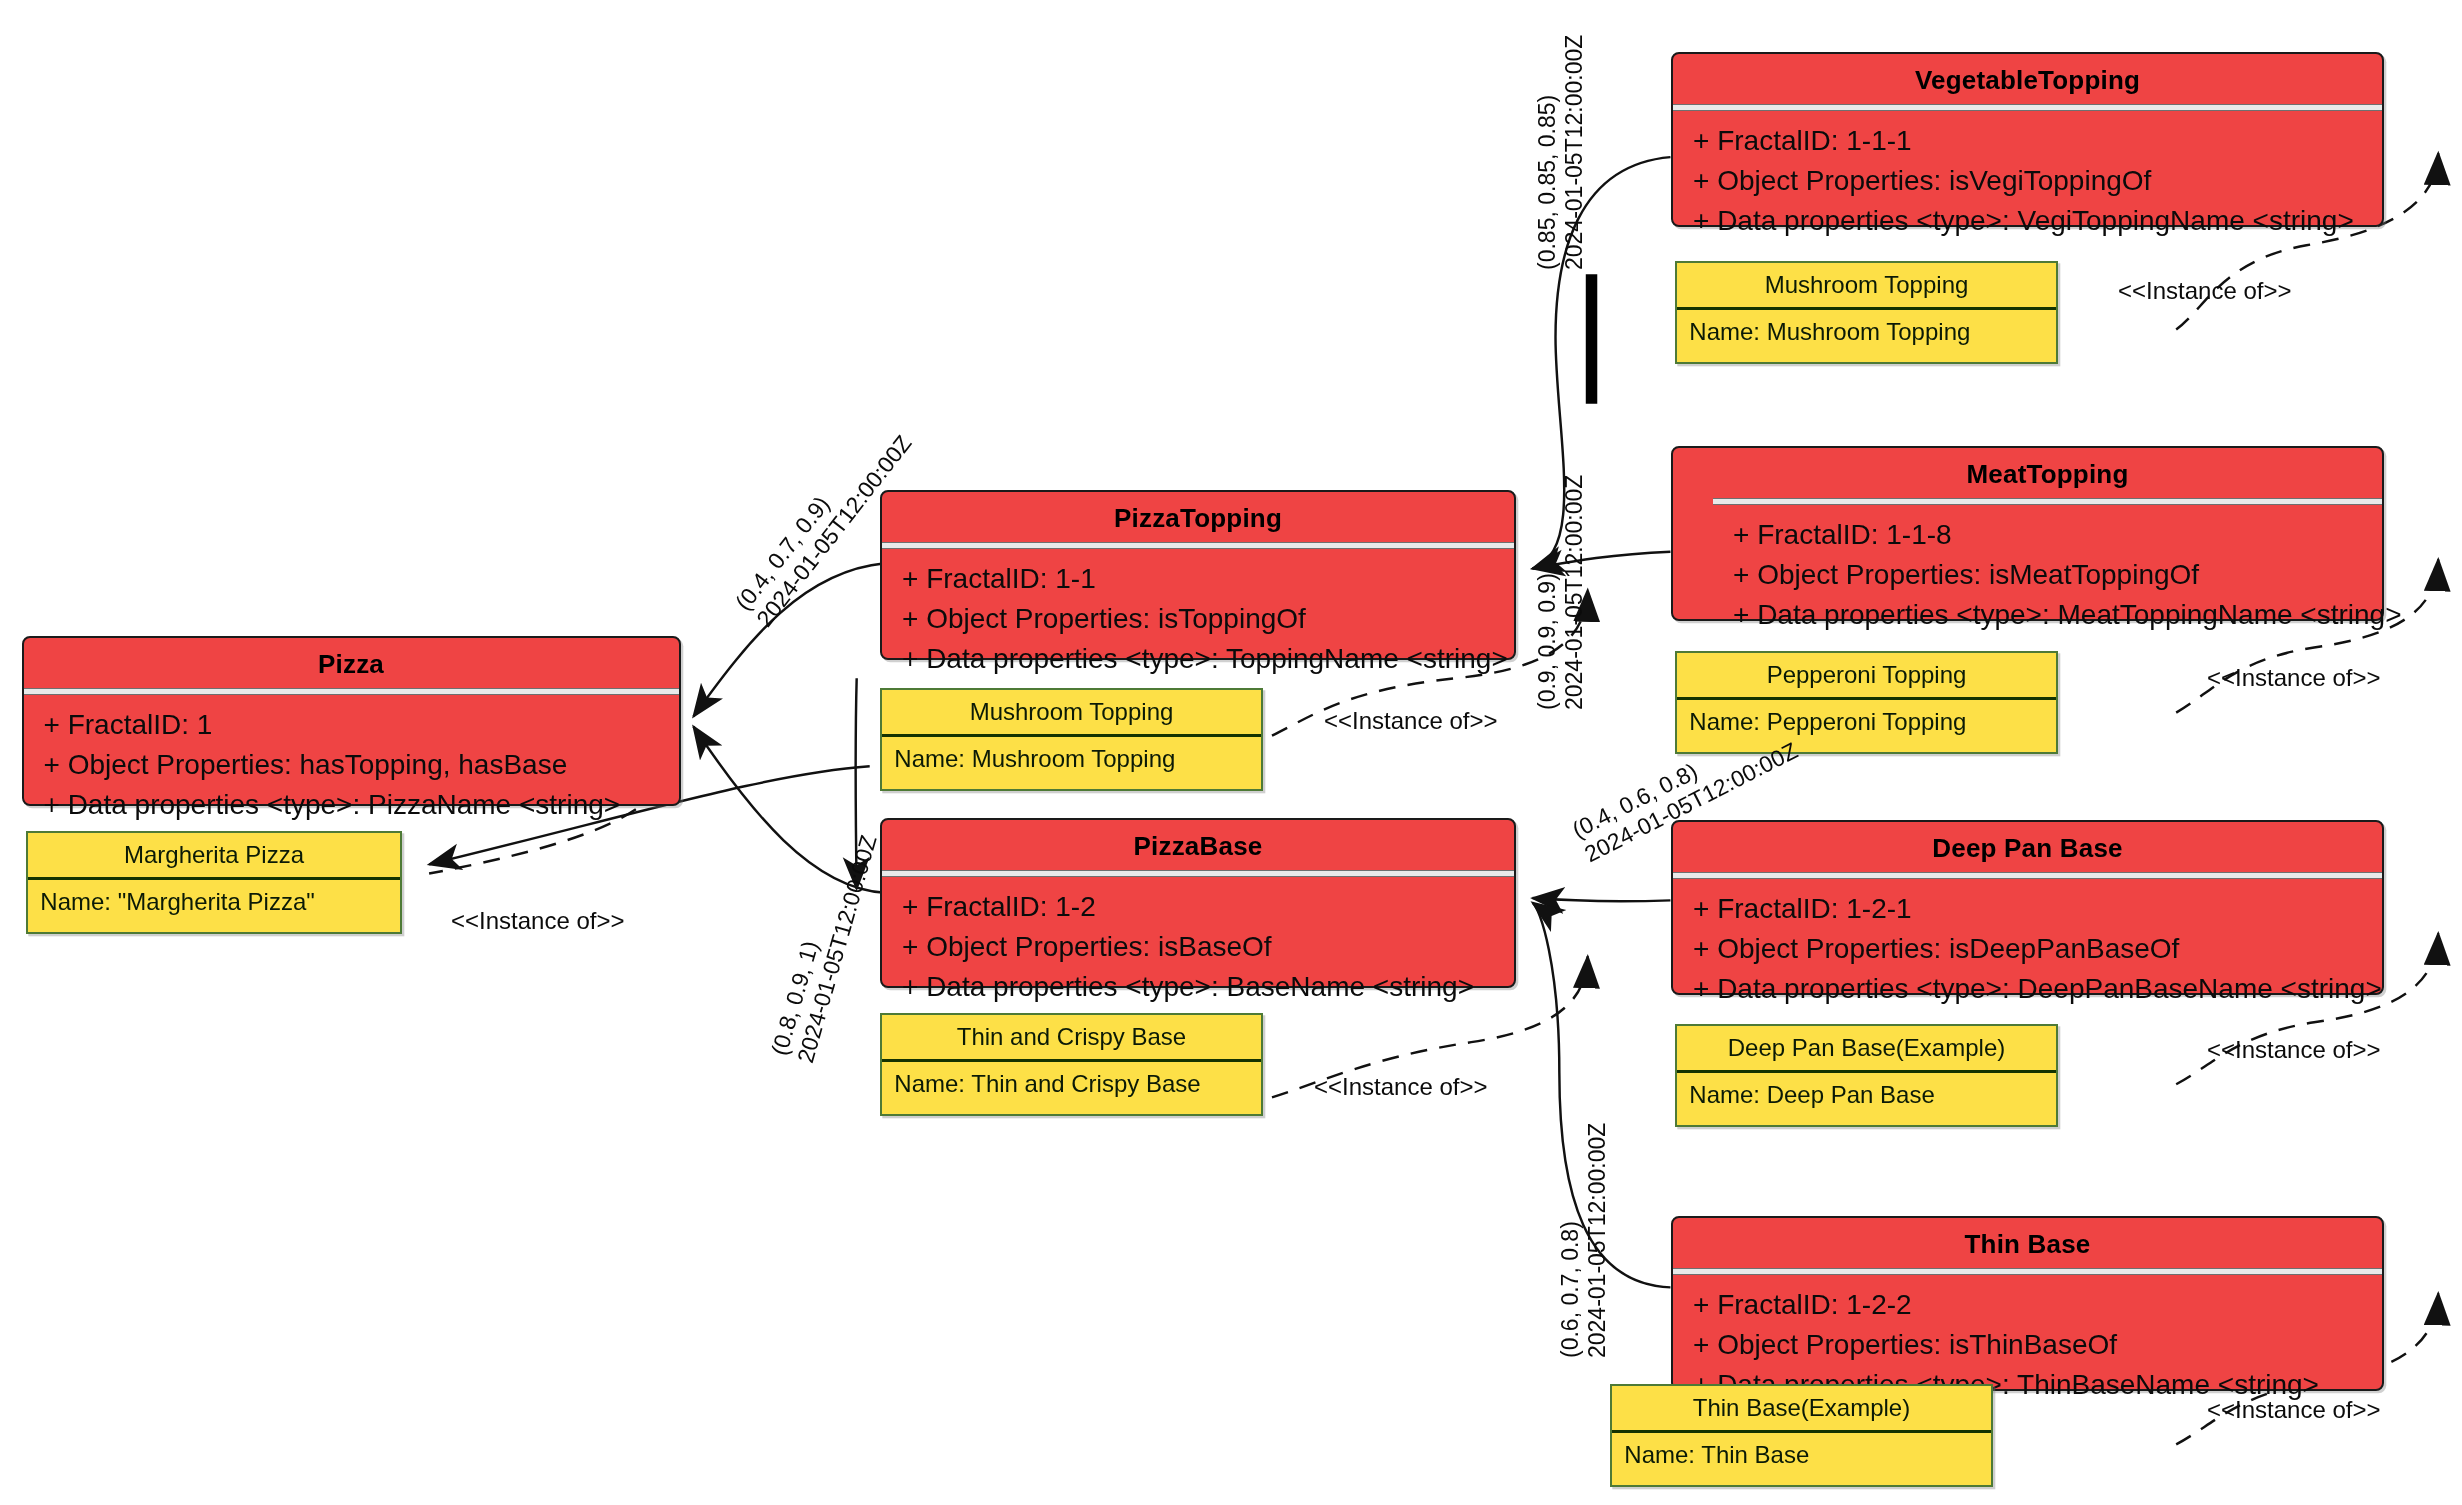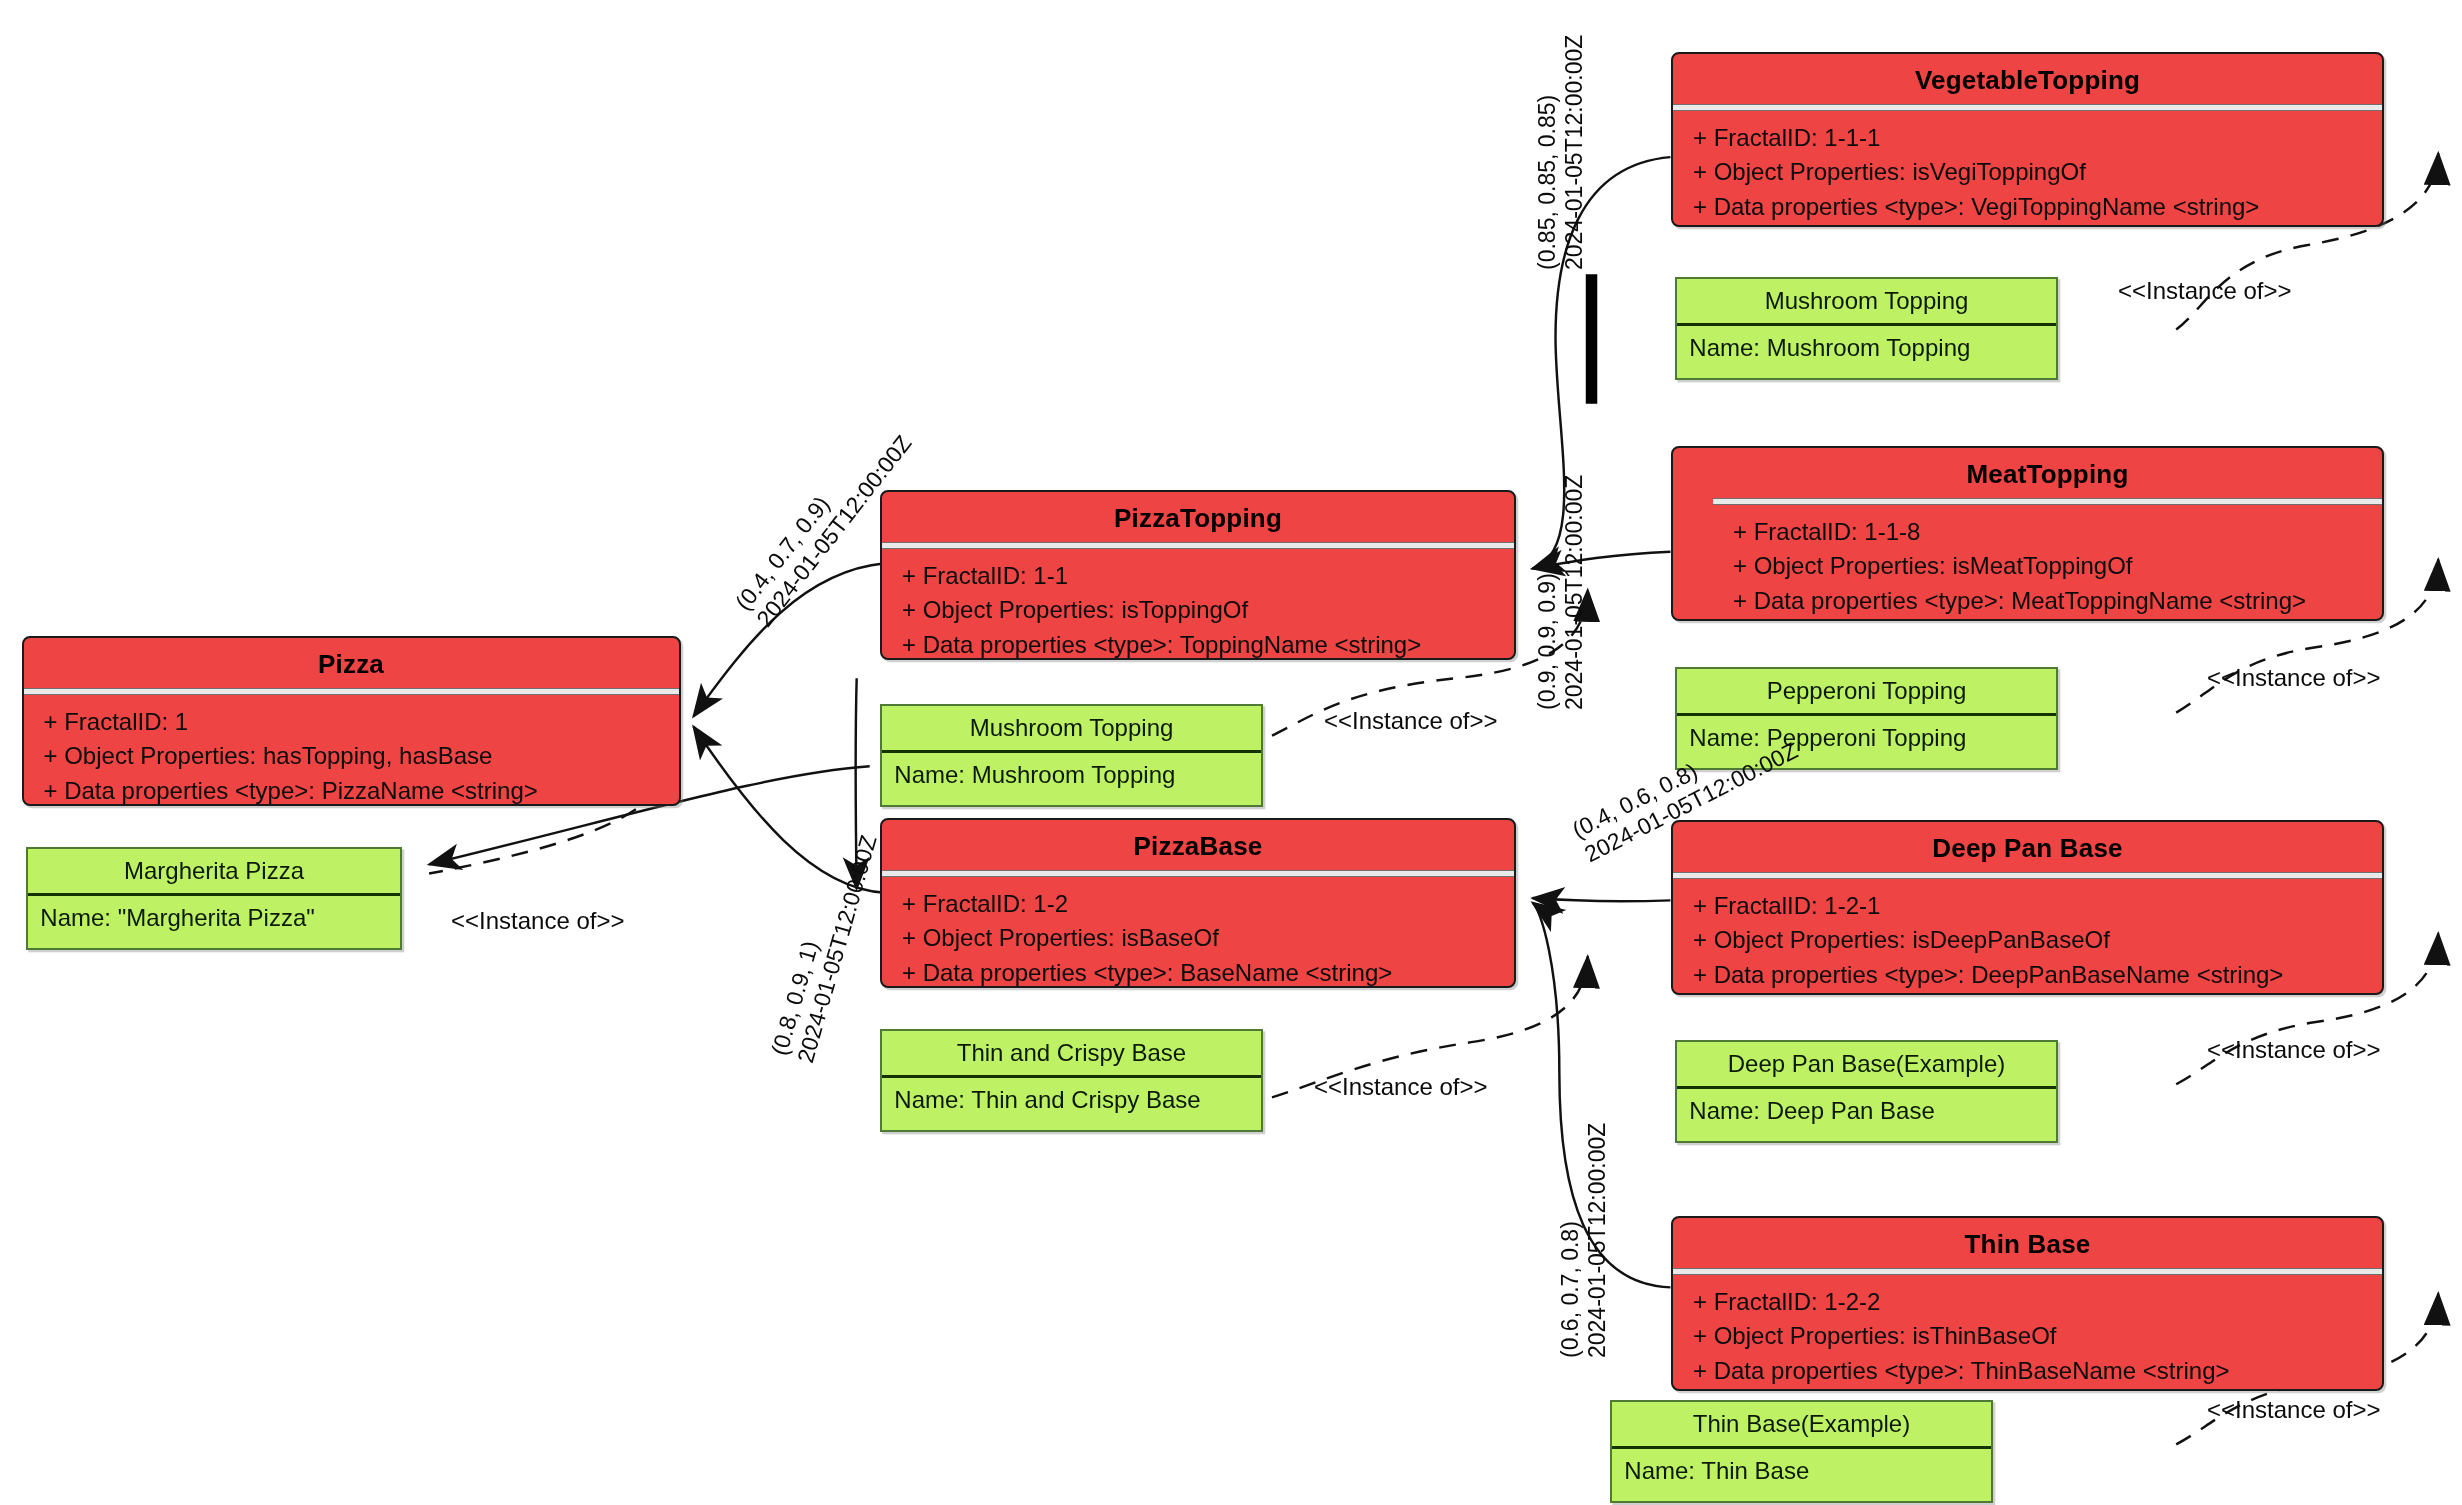--- a/index.html
+++ b/index.html
@@ -37,33 +37,32 @@
     height: 4.6px;
     border-top: 1.5px solid #6f6f6f;
     border-bottom: 1.5px solid #6f6f6f;
     background: #e9e9e9;
     margin: 0;
   }
   .uml-body {
     padding: 10.7px 20px 12.3px 20px;
   }
   .uml-attr {
-    font-size: 24px;
+    font-size: 28px;
     color: #0b0b0b;
     line-height: 1.42;
     white-space: nowrap;
   }
   
   .inst {
     position: absolute;
-    background: #bef264;
+    background: #fde047;
     border: 2.3px solid #4e7a36;
     box-sizing: border-box;
     box-shadow: 2.3px 2.3px 0 rgba(130,130,130,0.38);
-    margin-top: 16px;
   }
   .inst-head {
     text-align: center;
     font-size: 24px;
     color: #0b1a06;
     padding: 7.7px 9.2px 8.4px 9.2px;
     border-bottom: 3.1px solid #143300;
     white-space: nowrap;
   }
   .inst-body {

